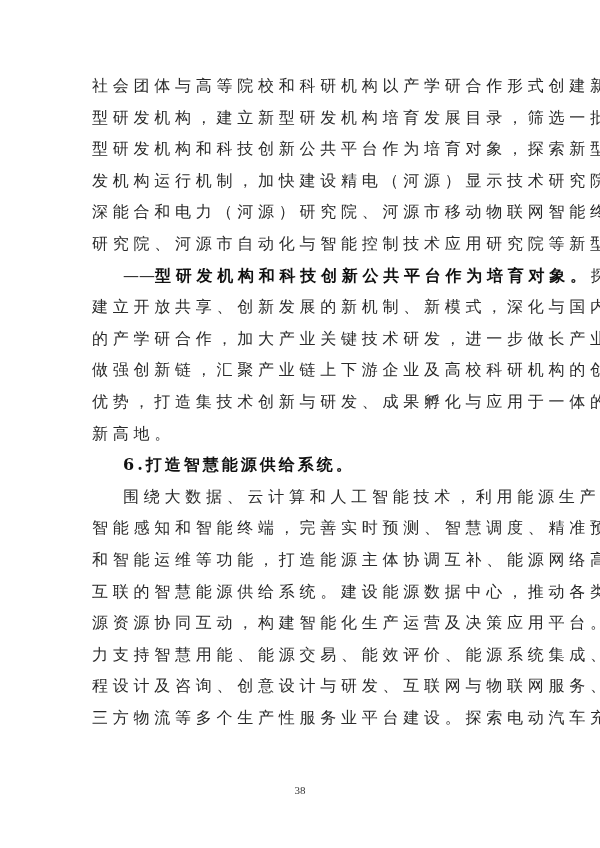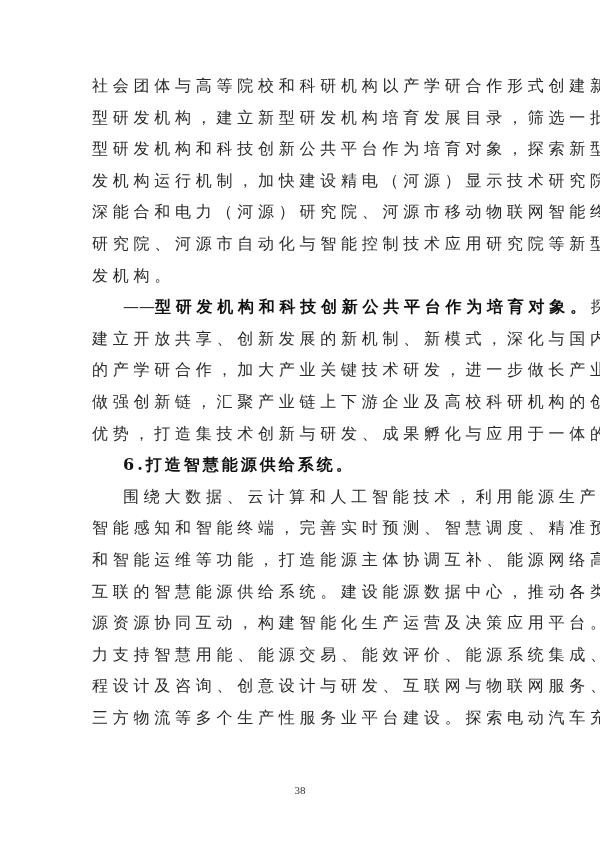--- a/index.html
+++ b/index.html
@@ -64,31 +64,31 @@
 <div class="page">
   <div class="body-text">
 
     <div>
       <div class="line">社会团体与高等院校和科研机构以产学研合作形式创建新</div>
       <div class="line">型研发机构，建立新型研发机构培育发展目录，筛选一批新</div>
       <div class="line">型研发机构和科技创新公共平台作为培育对象，探索新型研</div>
       <div class="line">发机构运行机制，加快建设精电（河源）显示技术研究院、</div>
       <div class="line">深能合和电力（河源）研究院、河源市移动物联网智能终端</div>
       <div class="line">研究院、河源市自动化与智能控制技术应用研究院等新型研</div>
-      <div class="line">发机构。</div>
     </div>
 
     <div>
       <div class="line indent">
         <span class="dash">——</span><span class="bold">型研发机构和科技创新公共平台作为培育对象。</span><span>探索</span>
       </div>
       <div class="line">建立开放共享、创新发展的新机制、新模式，深化与国内外</div>
       <div class="line">的产学研合作，加大产业关键技术研发，进一步做长产业链、</div>
       <div class="line">做强创新链，汇聚产业链上下游企业及高校科研机构的创新</div>
       <div class="line">优势，打造集技术创新与研发、成果孵化与应用于一体的创</div>
+      <div class="line">新高地。</div>
     </div>
 
     <div class="line indent bold" style="letter-spacing:3px;">6.打造智慧能源供给系统。</div>
 
     <div>
       <div class="line indent">围绕大数据、云计算和人工智能技术，利用能源生产端</div>
       <div class="line">智能感知和智能终端，完善实时预测、智慧调度、精准预警</div>
       <div class="line">和智能运维等功能，打造能源主体协调互补、能源网络高效</div>
       <div class="line">互联的智慧能源供给系统。建设能源数据中心，推动各类能</div>
       <div class="line">源资源协同互动，构建智能化生产运营及决策应用平台。大</div>

